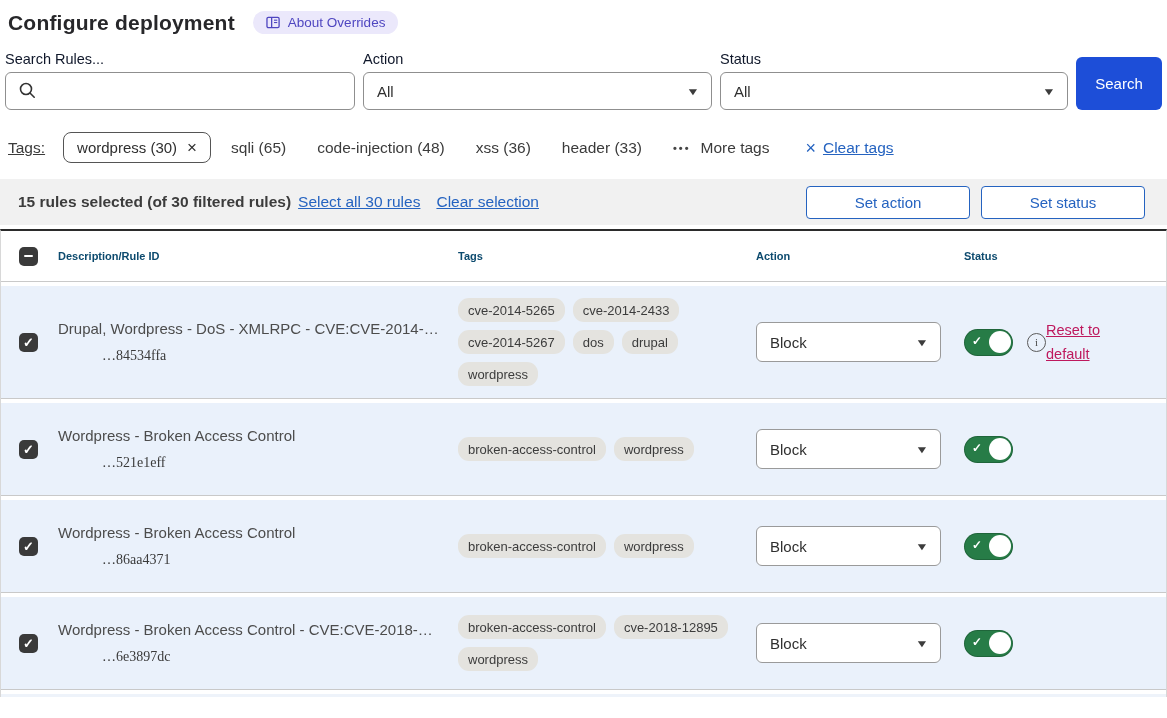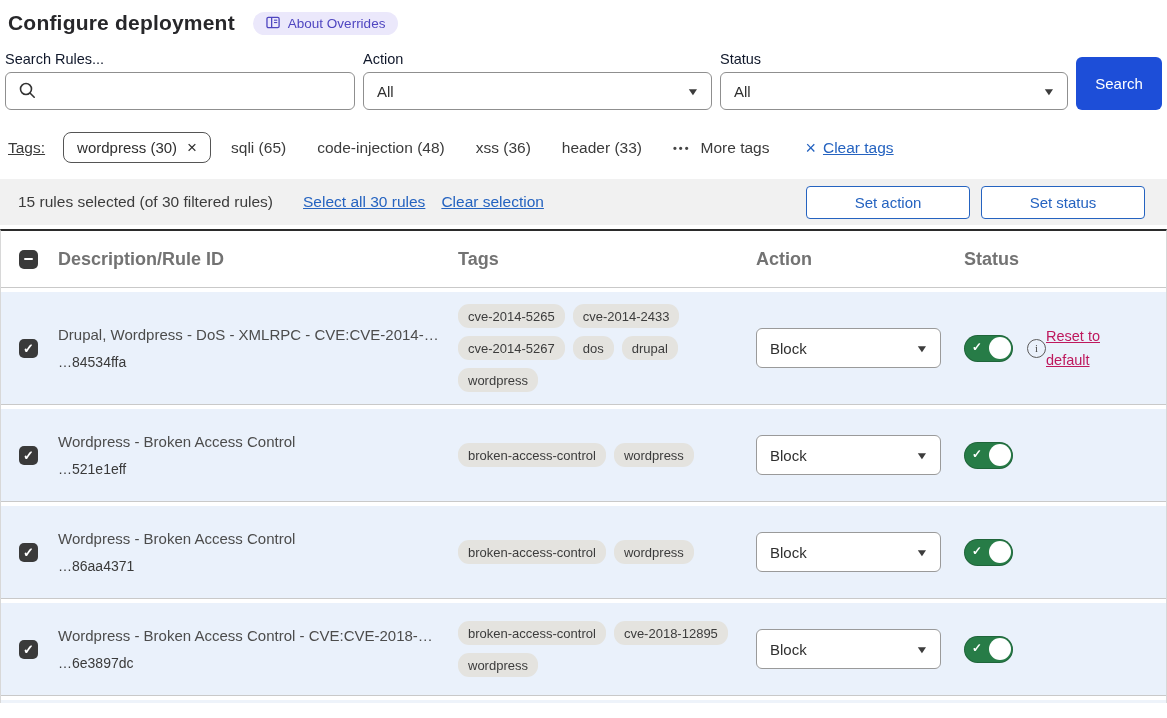--- a/index.html
+++ b/index.html
@@ -1,20 +1,20 @@
 <!DOCTYPE html>
 <html><head>
 <meta charset="utf-8">
 <style>
   * { box-sizing: border-box; margin: 0; padding: 0; }
   html, body { width: 1167px; height: 718px; overflow: hidden; background: #fff;
     font-family: "Liberation Sans", sans-serif; color: #3a3a3a; }
 
   
-  .page-header { display: flex; align-items: center; gap: 18px; padding: 11px 24px 0 8px; }
+  .page-header { display: flex; align-items: flex-start; gap: 18px; padding: 11px 24px 0 8px; }
   .page-title { font-size: 21px; font-weight: 700; color: #27272a; letter-spacing: .2px; }
   .about-badge { display: inline-flex; align-items: center; gap: 7px; background: #ebe8fb;
     color: #4f46c0; font-size: 13.5px; padding: 4px 13px; border-radius: 13px; cursor: pointer; }
   .about-badge svg { display: block; }
 
   
   .filters { display: flex; align-items: flex-end; gap: 8px; padding: 16px 5px 0 5px; }
   .filter-label { font-size: 14.5px; color: #0f172a; margin-bottom: 5px; display: block; }
   .search-box { position: relative; width: 350px; }
   .search-box input { width: 100%; height: 38px; border: 1px solid #8f8f8f; border-radius: 6px;
@@ -40,51 +40,51 @@
   .more-tags { display: inline-flex; align-items: center; gap: 10px; cursor: pointer; margin-right: 36px; }
   .dots { font-size: 11px; font-weight: 700; letter-spacing: 2px; color: #444; }
   .clear-tags { display: inline-flex; align-items: center; gap: 7px; color: #2563c0; cursor: pointer; }
   .clear-tags .x-blue { font-size: 18px; line-height: 1; }
   .clear-tags .lbl { text-decoration: underline; }
   a.textlink { color: #2563c0; text-decoration: underline; cursor: pointer; }
 
   
   .selection-bar { margin-top: 16px; height: 46px; background: #f1f1f1; display: flex;
     align-items: center; padding: 0 22px 0 18px; font-size: 15.5px; color: #3c3c3c; }
-  .selection-bar .summary { margin-right: 30px; }
+  .selection-bar .summary { margin-right: 7px; font-weight: bold; }
   .selection-bar a { margin-right: 16px; font-size: 15.5px; }
   .selection-bar .spacer { flex: 1; }
   .btn-outline { width: 164px; height: 33px; background: #fff; border: 1px solid #2563c0;
     color: #2563c0; border-radius: 4px; font-size: 15px; cursor: pointer;
     font-family: "Liberation Sans", sans-serif; }
   .btn-outline + .btn-outline { margin-left: 11px; }
 
   
   .rules-table { margin-top: 4px; border-top: 2px solid #2b2b2b; border-left: 1px solid #d8d8d8;
     border-right: 1px solid #d8d8d8; }
-  .thead { display: flex; align-items: center; height: 57px; background: #fff;
-    border-bottom: 1px solid #c9c9c9; font-weight: 700; font-size: 18px; color: #737373; }
+  .thead { display: flex; align-items: center; height: 51px; background: #fff;
+    border-bottom: 1px solid #c9c9c9; font-weight: 700; font-size: 11px; color: #0c4a6e; }
   .col-check { width: 57px; padding-left: 18px; flex-shrink: 0; }
   .col-desc { width: 398px; padding-right: 12px; flex-shrink: 0; }
   .col-tags { width: 300px; padding: 0 12px 0 2px; flex-shrink: 0; }
   .col-action { width: 200px; flex-shrink: 0; }
   .col-status { flex: 1; padding-left: 8px; display: flex; align-items: center; }
   .thead .col-status { display: block; }
 
   .rule-row { display: flex; align-items: center; background: #eaf1fb; min-height: 93px;
     padding: 12px 0; margin-top: 4px; border-bottom: 1px solid #c9c9c9; }
   .row-sliver { margin-top: 4px; height: 3px; background: #eef3fa; }
 
   .checkbox { width: 19px; height: 19px; border-radius: 5px; background: #3a3a3a; cursor: pointer;
     display: flex; align-items: center; justify-content: center; }
   .checkbox .mark { color: #fff; font-size: 13px; font-weight: 700; line-height: 1; }
   .checkbox .minus { width: 9px; height: 2.5px; background: #fff; border-radius: 1px; }
 
   .desc { font-size: 15px; color: #4c4c4c; margin-bottom: 11px; white-space: nowrap; }
-  .rule-id { font-family: Liberation Sans, sans-serif; font-size: 14px; color: #3a3a3a; }
+  .rule-id { font-family: Liberation Serif, serif; font-size: 14px; color: #3a3a3a; margin-left: 44px; }
 
   .tags-list { display: flex; flex-wrap: wrap; gap: 8px; }
   .tag-pill { background: #e4e3df; color: #3c3c3c; font-size: 13px; padding: 4.5px 10px;
     border-radius: 11px; white-space: nowrap; }
 
   .action-select { width: 185px; height: 40px; border: 1px solid #9a9a9a; }
 
   .toggle { position: relative; width: 49px; height: 27px; border-radius: 14px; background: #277c47;
     cursor: pointer; flex-shrink: 0; box-shadow: inset 0 0 0 1px rgba(0,0,0,.18); }
   .toggle .tick { position: absolute; left: 8px; top: 5px; color: #fff; font-size: 12px; font-weight: 700; }

